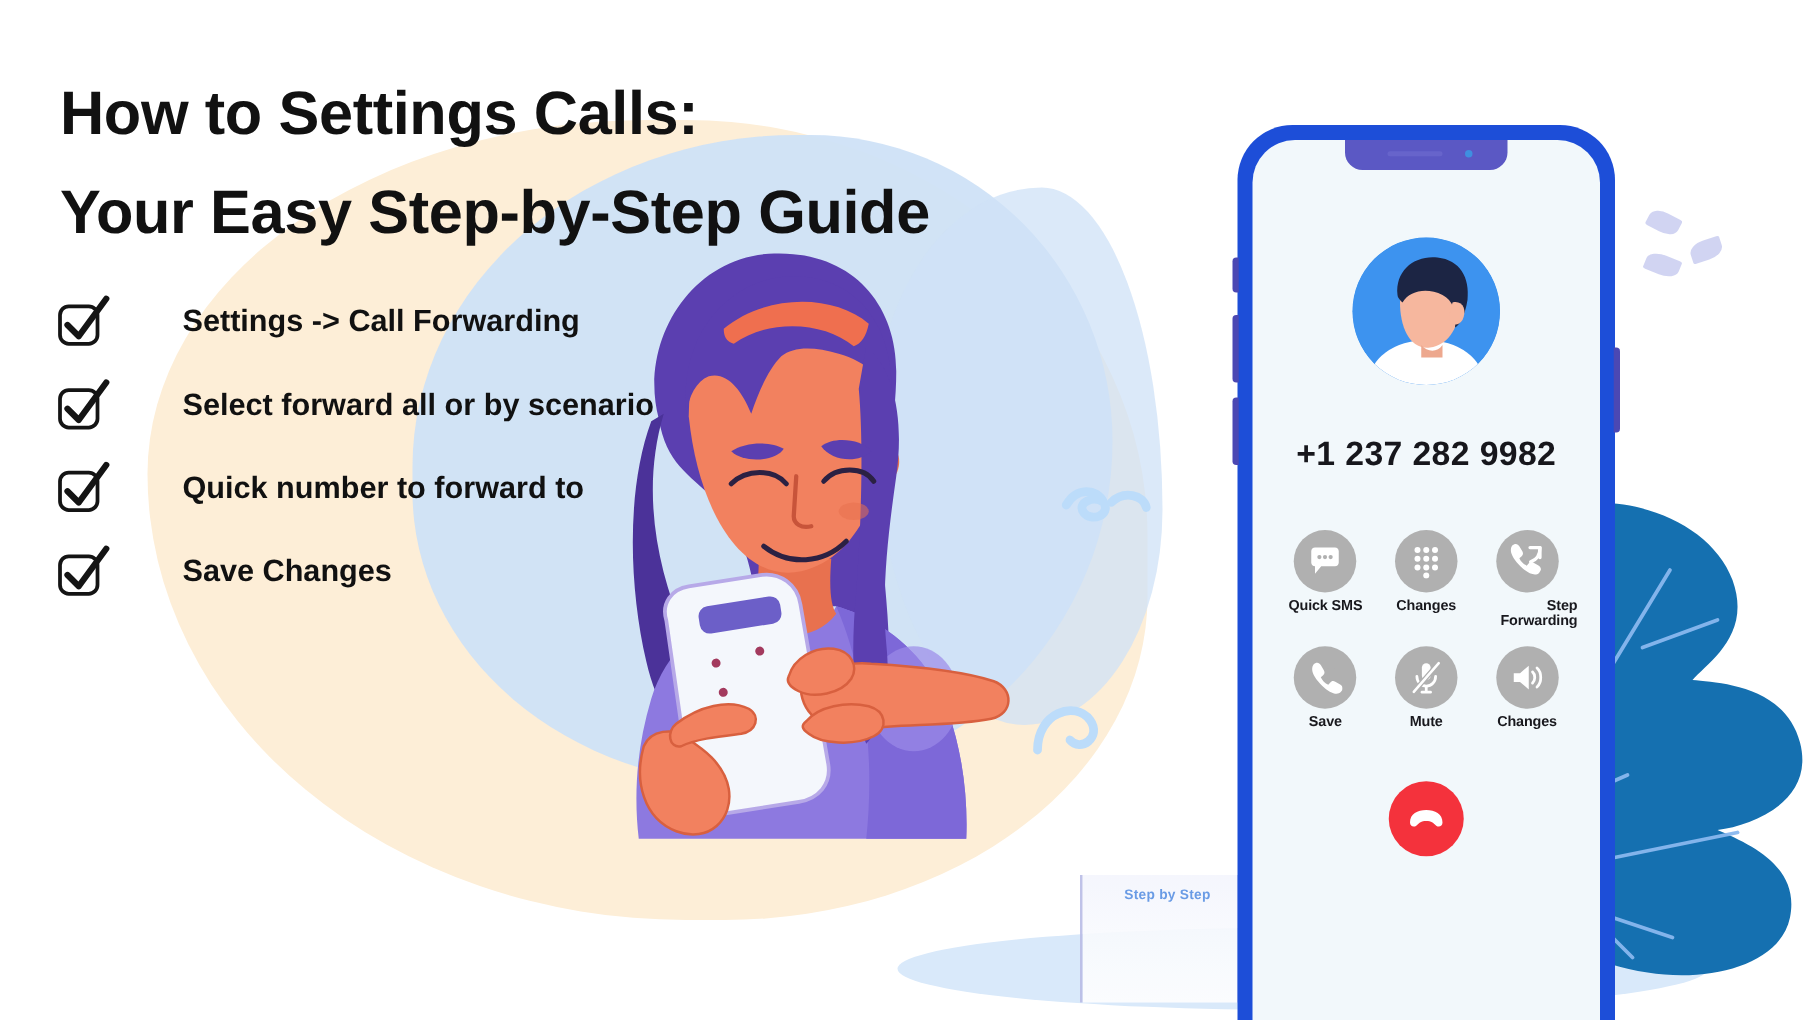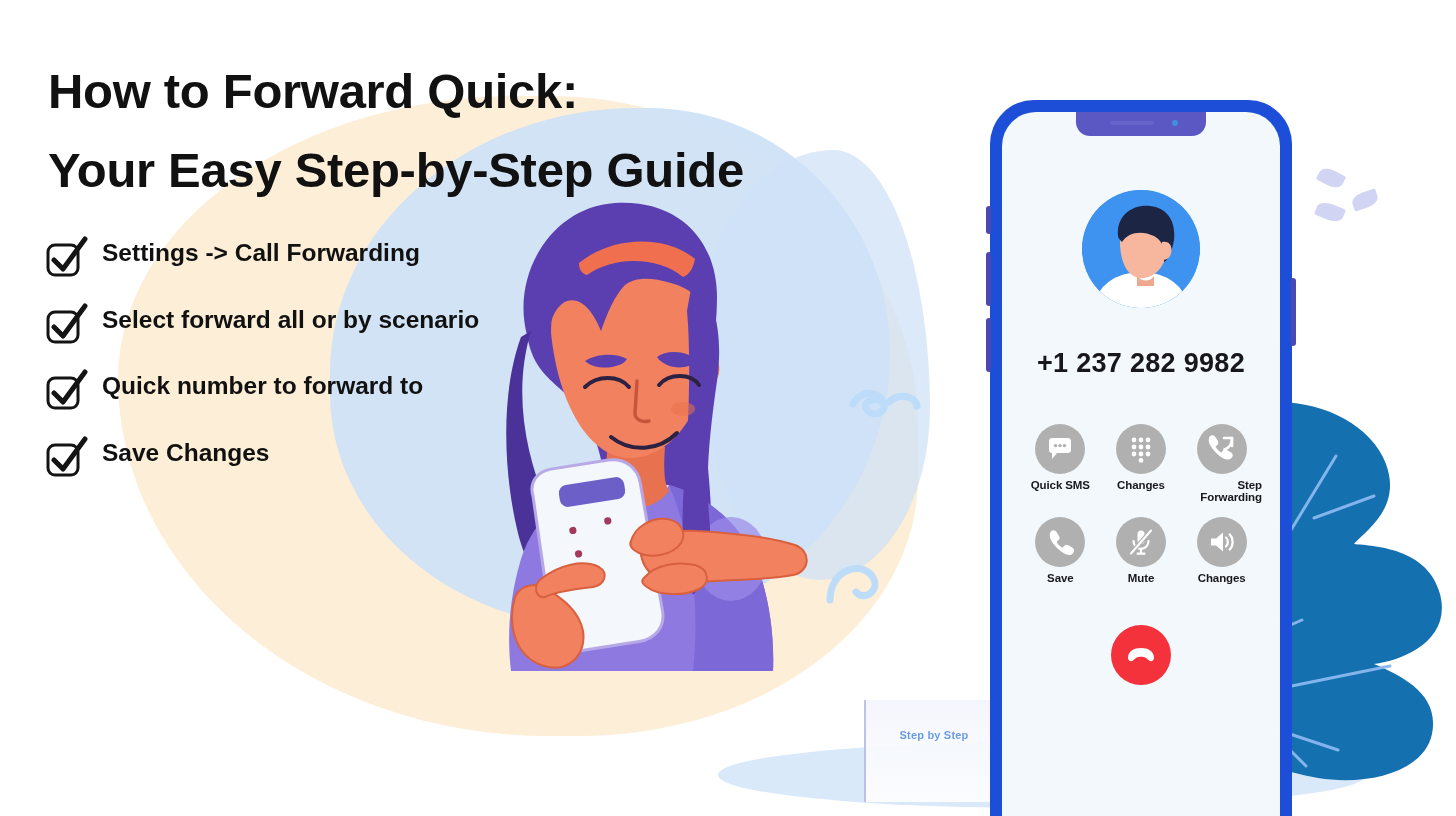--- a/index.html
+++ b/index.html
@@ -71,22 +71,23 @@
   .headline .l2 { display: block; }
 
   
   .checklist {
     position: absolute;
     left: 44px; top: 234px;
     width: 520px;
   }
   .check-row {
     display: flex;
-    align-items: flex-start;
+    align-items: center;
     margin-bottom: 21px;
+    gap: 44px;
   }
   .check-row:nth-child(2) { margin-bottom: 20px; }
   .check-icon {
     flex: 0 0 auto;
     width: 44px; height: 44px;
     position: relative;
     margin-right: 14px;
     margin-top: 2px;
   }
   .check-icon svg { display: block; }
@@ -115,21 +116,20 @@
   .faint-card-text {
     position: absolute;
     left: 864px; top: 710px;
     width: 140px;
     text-align: center;
     font-size: 11px;
     font-weight: 700;
     color: #3b7ddd;
     opacity: .75;
     letter-spacing: .2px;
-    margin-top: 19px;
   }
 
   
   .blue-leaf { position: absolute; left: 1178px; top: 398px; width: 278px; height: 388px; }
 
   
   .phone {
     position: absolute;
     left: 990px; top: 100px;
     width: 302px; height: 766px;
@@ -265,21 +265,21 @@
       <line x1="136" y1="120" x2="196" y2="98"></line>
       <line x1="92" y1="236" x2="124" y2="222"></line>
       <line x1="94" y1="292" x2="212" y2="268"></line>
       <line x1="88" y1="328" x2="128" y2="368"></line>
       <line x1="88" y1="328" x2="160" y2="352"></line>
       <line x1="88" y1="328" x2="96" y2="374"></line>
     </g>
   </svg>
 
   <h1 class="headline">
-    <span>How to Forward Quick:</span>
+    <span>How to Settings Calls:</span>
     <span class="l2">Your Easy Step-by-Step Guide</span>
   </h1>
 
   <div class="checklist">
 
     <div class="check-row">
       <span class="check-icon">
         <svg width="44" height="44" viewBox="0 0 44 44">
           <rect x="4" y="9" width="30" height="30" rx="7" ry="7" fill="none" stroke="#141414" stroke-width="3"></rect>
           <path d="M10 24 L19 33 L41 3" fill="none" stroke="#141414" stroke-width="5" stroke-linecap="round" stroke-linejoin="round"></path>

